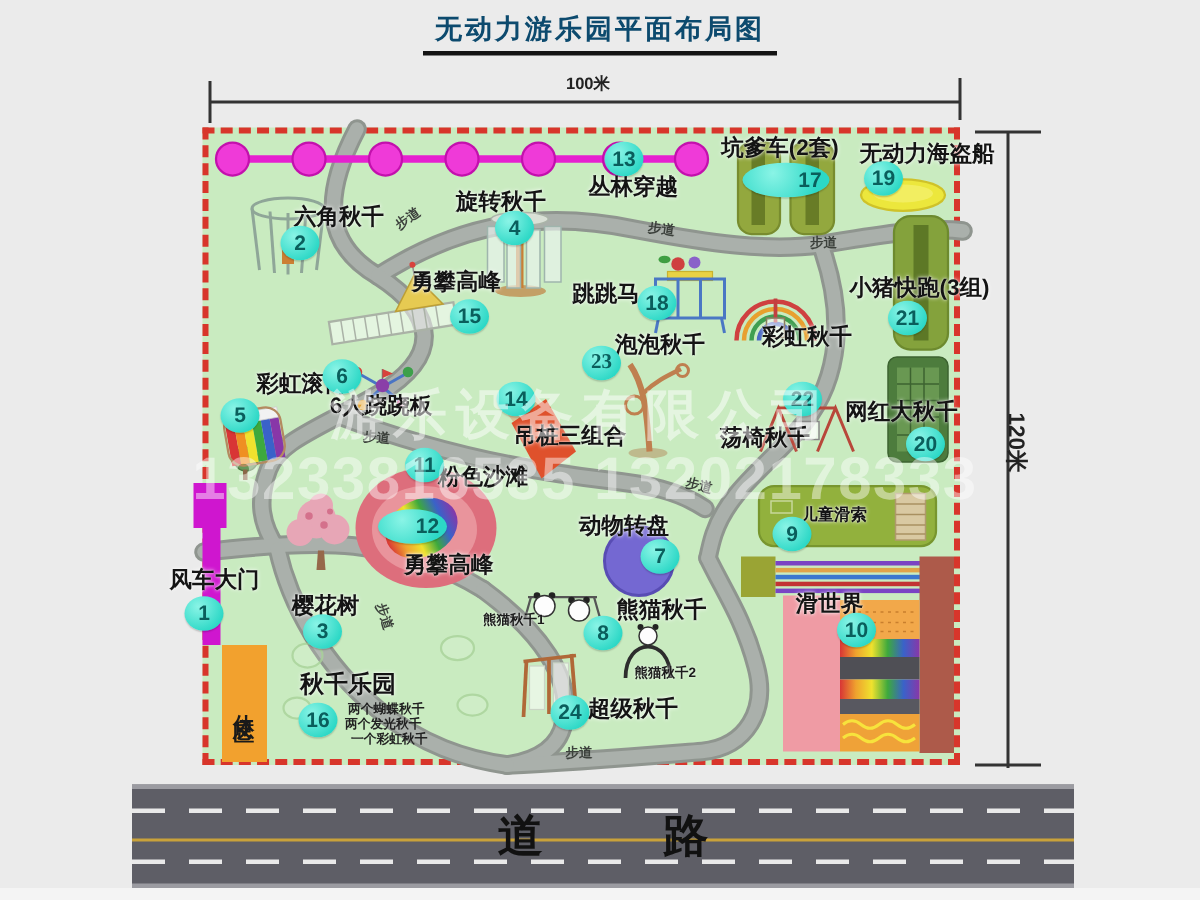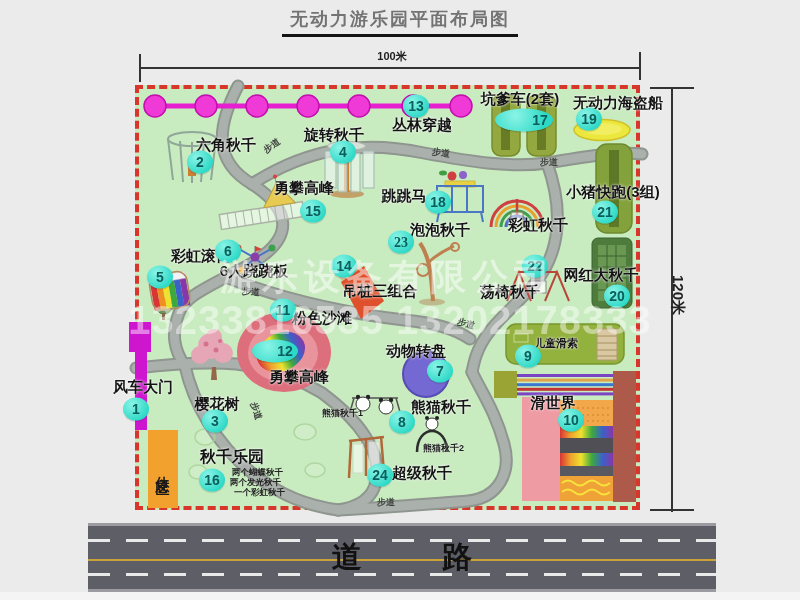--- a/index.html
+++ b/index.html
@@ -1,18 +1,18 @@
 <!DOCTYPE html>
 <html><head>
 <meta charset="utf-8">
 <style>
   html,body{margin:0;padding:0;}
   body{width:800px;height:600px;background:#ebebeb;font-family:"Liberation Sans","DejaVu Sans",sans-serif;overflow:hidden;}
   #stage{position:relative;width:800px;height:600px;background:#ebebeb;}
-  #title{position:absolute;top:7px;left:50%;transform:translateX(-50%);font-size:18px;font-weight:bold;color:#737373;letter-spacing:2px;border-bottom:3px solid #141414;padding:0 8px 3px;white-space:nowrap;z-index:10;}
+  #title{position:absolute;top:7px;left:50%;transform:translateX(-50%);font-size:18px;font-weight:bold;color:#0c4a6e;letter-spacing:2px;border-bottom:3px solid #141414;padding:0 8px 3px;white-space:nowrap;z-index:10;}
   #map{position:absolute;left:135px;top:85px;width:505px;height:425px;background:#c9ebc0;border:4px dashed #d8352b;box-sizing:border-box;z-index:1;}
   #icons{position:absolute;left:0;top:0;z-index:2;}
   .lbl{position:absolute;transform:translate(-50%,-50%);font-weight:bold;font-size:15px;color:#141414;white-space:nowrap;text-shadow:0 0 3px rgba(255,255,255,.9),0 0 1px rgba(255,255,255,.9);z-index:5;}
   .badge{position:absolute;width:26px;height:23px;transform:translate(-50%,-50%);border-radius:50%;background:radial-gradient(circle at 35% 30%,#8af4e6,#2cd8c6 75%);color:#0a5e5c;font-weight:bold;font-size:14px;line-height:23px;text-align:center;z-index:6;box-shadow:0 1px 1px rgba(0,0,0,.18);}
   .pd{position:absolute;font-size:9px;font-weight:bold;color:#3c413c;z-index:5;white-space:nowrap;}
   .sub{position:absolute;font-size:9px;font-weight:bold;color:#1c1c1c;white-space:nowrap;z-index:5;text-shadow:0 0 2px rgba(255,255,255,.8);}
   .note{position:absolute;font-size:8.5px;font-weight:bold;color:#222;white-space:nowrap;z-index:5;}
   #rest-area{position:absolute;left:148px;top:430px;width:30px;height:78px;background:#f2a12e;z-index:4;display:flex;align-items:center;justify-content:center;}
   #rest-area span{writing-mode:vertical-rl;font-size:14px;font-weight:bold;color:#1a1a1a;letter-spacing:3px;}
   #dim-top-label{position:absolute;left:392px;top:56px;transform:translate(-50%,-50%);font-size:11px;font-weight:bold;color:#222;z-index:9;}

